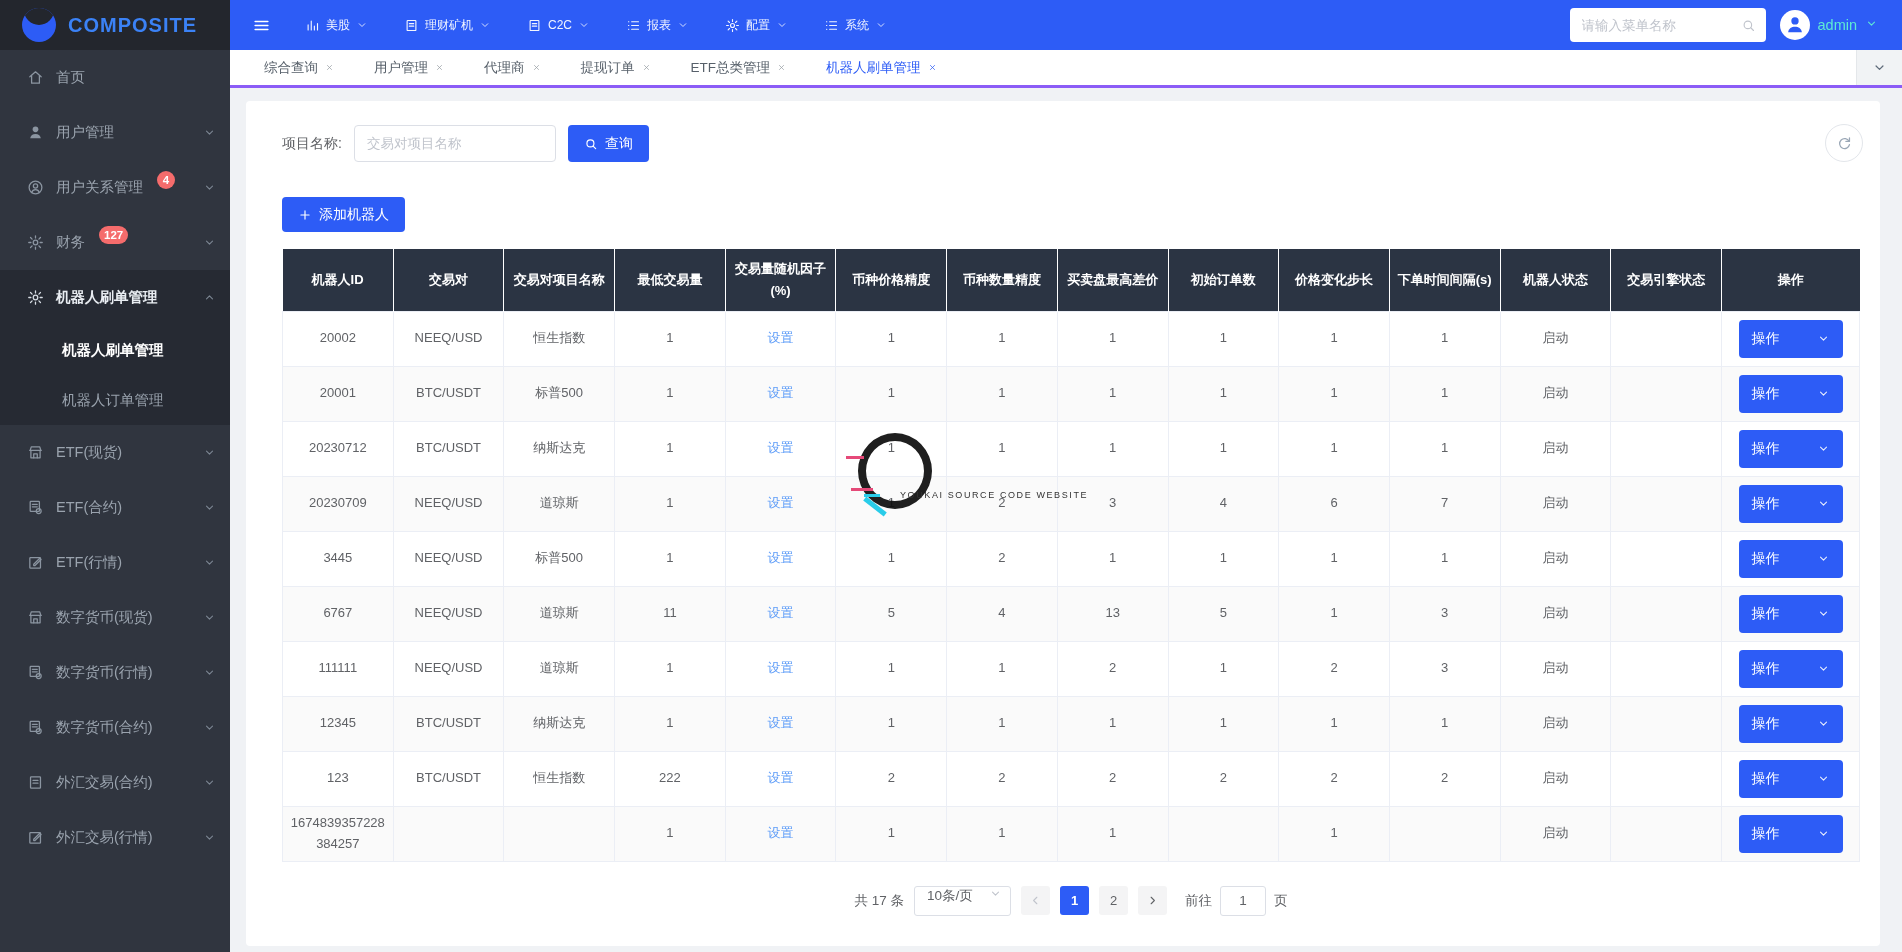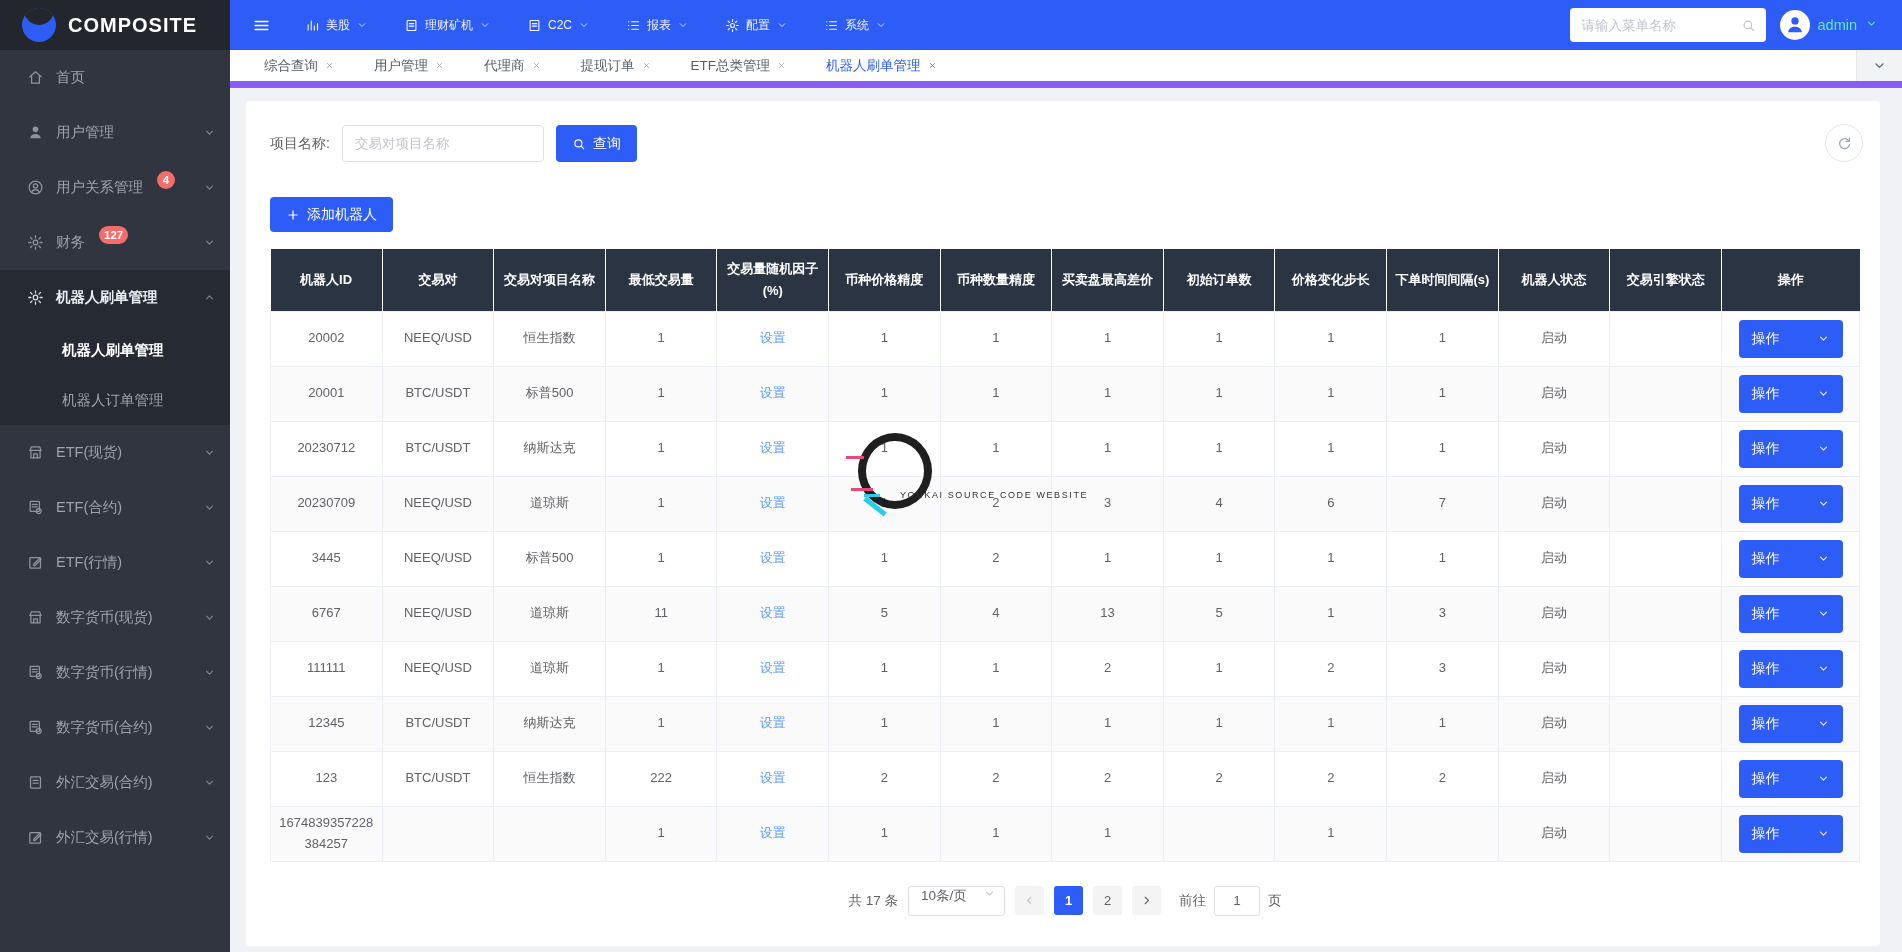--- a/index.html
+++ b/index.html
@@ -5,21 +5,21 @@
   * { margin:0; padding:0; box-sizing:border-box; }
   html,body { width:1902px; height:952px; overflow:hidden;
     font-family:"Liberation Sans","DejaVu Sans",sans-serif; background:#f0f2f5; }
   body { position:relative; }
 
   
   .topbar { display:flex; height:50px; width:100%; background:#2d5cf6; }
   .logo { width:230px; flex:none; background:#23262d; display:flex; align-items:center; gap:12px; padding-left:22px; }
   .crescent { width:34px; height:34px; border-radius:50%; background:#2d5cf6; position:relative; overflow:hidden; flex:none; }
   .crescent::after { content:''; position:absolute; width:30px; height:30px; border-radius:50%; background:#23262d; top:-13px; left:2px; }
-  .brand-name { color:#ffffff; font-size:20px; font-weight:bold; letter-spacing:1px; }
+  .brand-name { color:#3b82f6; font-size:20px; font-weight:bold; letter-spacing:1px; }
   .topnav { flex:1; display:flex; align-items:center; color:#eef2ff; padding:0 16px 0 22px; }
   .hamburger { display:flex; align-items:center; margin-right:34px; cursor:pointer; color:#fff; }
   .nav-menus { display:flex; align-items:center; gap:36px; }
   .nav-item { display:flex; align-items:center; gap:6px; font-size:12px; color:#f2f5ff; cursor:pointer; white-space:nowrap; }
   .nav-item .chev { opacity:.85; }
   .topbar-right { margin-left:auto; display:flex; align-items:center; gap:14px; }
   .nav-search { background:#fff; border-radius:4px; height:34px; width:196px; display:flex; align-items:center; padding:0 10px 0 12px; }
   .nav-search input { border:none; outline:none; flex:1; font-size:13.5px; color:#333; min-width:0; }
   .nav-search input::placeholder { color:#c0c4cc; }
   .nav-search .s-icon { color:#c0c4cc; display:flex; }
@@ -34,31 +34,31 @@
   .side-item .chev { margin-left:auto; color:#7d8794; display:flex; }
   .side-item .chev.up { transform:rotate(180deg); }
   .side-group-active { background:#262a33; }
   .side-group-active > .side-item { color:#e9edf2; font-weight:bold; }
   .side-group-active > .side-item .icn { color:#d7dde4; }
   .side-sub { height:50px; display:flex; align-items:center; padding-left:62px; font-size:14.5px; color:#9aa3ae; cursor:pointer; background:#262a33; }
   .side-sub.active { color:#ffffff; font-weight:bold; }
   .badge { background:#f56c6c; color:#fff; border-radius:10px; font-size:11.5px; font-weight:bold; line-height:18px; min-width:18px; height:18px; text-align:center; padding:0 5px; margin-left:2px; transform:translateY(-8px); flex:none; }
 
   
-  .tabbar { position:absolute; left:230px; right:0; top:50px; height:38px; background:#fff; border-bottom:7px solid #8b5cf6; display:flex; align-items:center; }
+  .tabbar { position:absolute; left:230px; right:0; top:50px; height:38px; background:#fff; border-bottom:3px solid #8b5cf6; display:flex; align-items:center; }
   .tabs { display:flex; align-items:center; height:100%; padding-left:14px; flex:1; }
   .tab { display:flex; align-items:center; gap:7px; padding:0 20px; font-size:13.5px; color:#57606a; height:100%; cursor:pointer; white-space:nowrap; }
   .tab .x { color:#9aa0a6; display:flex; }
   .tab.active { color:#2d5cf6; }
   .tab.active .x { color:#2d5cf6; }
   .tab-overflow { width:46px; height:100%; flex:none; background:#f1f3f5; border-left:1px solid #e4e7ea; display:flex; align-items:center; justify-content:center; color:#5f6b7a; cursor:pointer; }
 
   
   .main { position:absolute; left:230px; right:0; top:88px; bottom:0; background:#f0f2f5; padding:13px 22px 0 16px; }
-  .card { background:#fff; border-radius:4px; min-height:845px; padding:20px 20px 26px 24px; position:relative; }
+  .card { background:#fff; border-radius:4px; min-height:845px; padding:20px 20px 26px 36px; position:relative; }
   .refresh-btn { position:absolute; top:23px; right:17px; width:38px; height:38px; border-radius:50%; border:1px solid #e3e6eb; background:#fff; color:#9aa7b6; display:flex; align-items:center; justify-content:center; cursor:pointer; }
 
   .filter-row { display:flex; align-items:center; gap:12px; margin-top:4px; }
   .filter-label { font-size:14px; color:#606266; }
   .filter-input { width:202px; height:37px; border:1px solid #dcdfe6; border-radius:4px; padding:0 12px; font-size:13.5px; color:#333; outline:none; }
   .filter-input::placeholder { color:#c0c4cc; }
   .btn-blue { background:#2d5cf6; color:#fff; border:none; border-radius:4px; height:37px; padding:0 16px; font-size:14px; display:inline-flex; align-items:center; gap:7px; cursor:pointer; font-family:inherit; }
   .add-btn { margin-top:35px; height:35px; }
 
   

